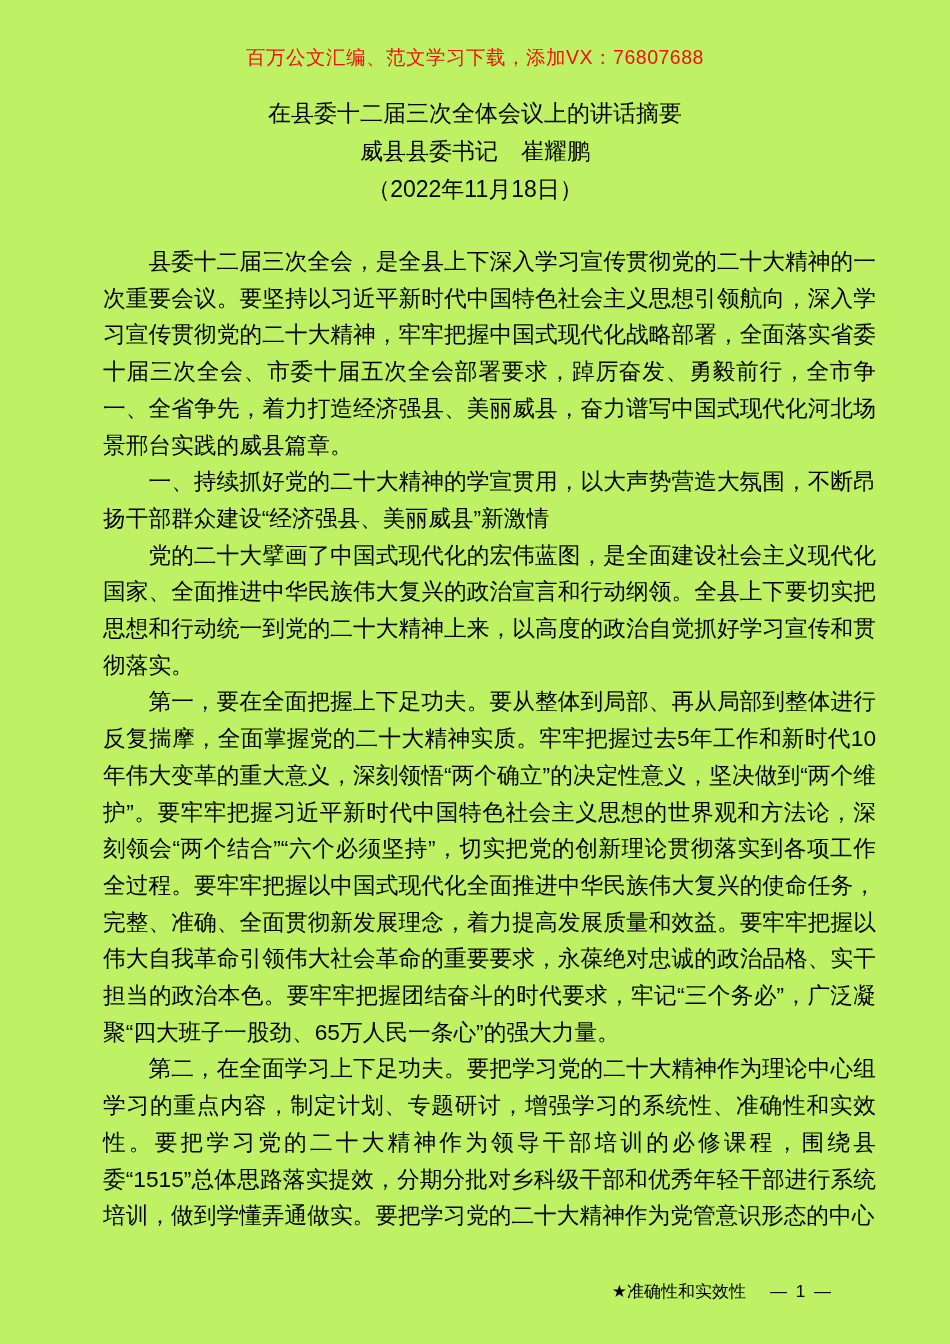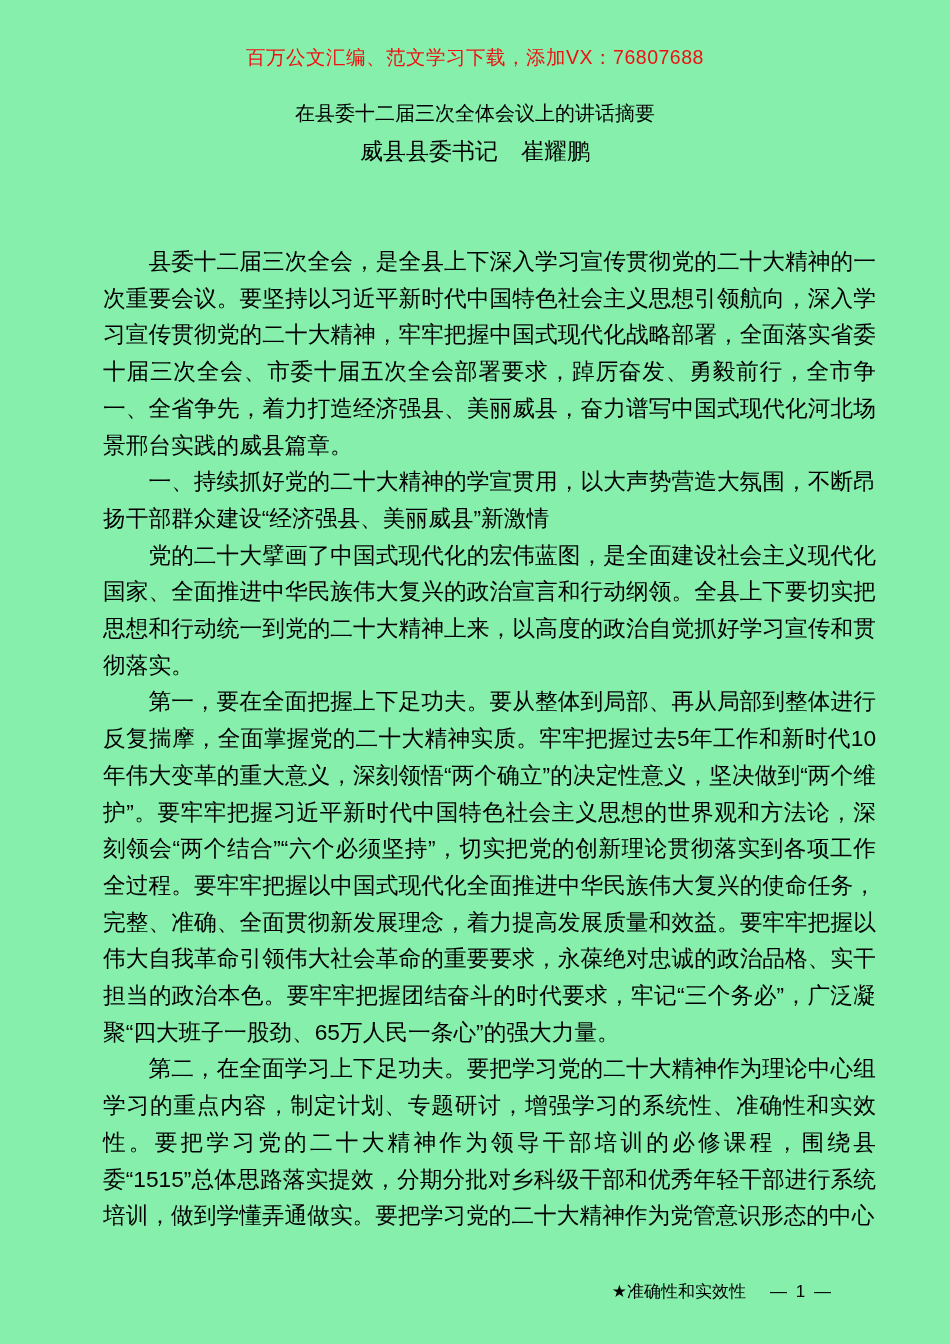--- a/index.html
+++ b/index.html
@@ -7,38 +7,38 @@
     width: 950px; height: 1344px;
     background: #ffffff;
     font-family: "Liberation Sans", "DejaVu Sans", sans-serif;
     color: #000000;
     position: relative;
     overflow: hidden;
   }
   .page {
     width: 950px; height: 1344px;
     position: relative;
-    background: #86efac;
+    background: #bef264;
   }
   .banner {
     padding-top: 45px;
     text-align: center;
     font-size: 19.5px;
     line-height: 25px;
     letter-spacing: 0.5px;
     font-weight: 400;
   }
   .doc-head {
     margin-top: 24px;
     text-align: center;
     font-size: 23px;
     line-height: 38px;
     font-weight: 400;
   }
-  .doc-head .title-line { font-size: 20px; }
+  .doc-head .title-line { font-size: 23px; }
   .doc-body {
     position: absolute;
     left: 87px;
     top: 243px;
     width: 773px;
     font-size: 22.7px;
     line-height: 36.7px;
     text-align: justify;
     text-justify: inter-ideograph;
     margin-left: 16px;
@@ -64,20 +64,21 @@
 </head>
 <body>
 
 <div class="page">
 
   <div class="banner" style="color: rgb(238, 17, 17);">百万公文汇编、范文学习下载，添加VX：76807688</div>
 
   <div class="doc-head">
     <div class="title-line">在县委十二届三次全体会议上的讲话摘要</div>
     <div class="author-line">威县县委书记　崔耀鹏</div>
+    <div class="date-line">（2022年11月18日）</div>
   </div>
 
   <div class="doc-body">
       <p class="normal">县委十二届三次全会，是全县上下深入学习宣传贯彻党的二十大精神的一次重要会议。要坚持以习近平新时代中国特色社会主义思想引领航向，深入学习宣传贯彻党的二十大精神，牢牢把握中国式现代化战略部署，全面落实省委十届三次全会、市委十届五次全会部署要求，踔厉奋发、勇毅前行，全市争一、全省争先，着力打造经济强县、美丽威县，奋力谱写中国式现代化河北场景邢台实践的威县篇章。</p>
       <p class="heading">一、持续抓好党的二十大精神的学宣贯用，以大声势营造大氛围，不断昂扬干部群众建设“经济强县、美丽威县”新激情</p>
       <p class="normal">党的二十大擘画了中国式现代化的宏伟蓝图，是全面建设社会主义现代化国家、全面推进中华民族伟大复兴的政治宣言和行动纲领。全县上下要切实把思想和行动统一到党的二十大精神上来，以高度的政治自觉抓好学习宣传和贯彻落实。</p>
       <p class="normal"><b>第一，要在全面把握上下足功夫。</b>要从整体到局部、再从局部到整体进行反复揣摩，全面掌握党的二十大精神实质。牢牢把握过去5年工作和新时代10年伟大变革的重大意义，深刻领悟“两个确立”的决定性意义，坚决做到“两个维护”。要牢牢把握习近平新时代中国特色社会主义思想的世界观和方法论，深刻领会“两个结合”“六个必须坚持”，切实把党的创新理论贯彻落实到各项工作全过程。要牢牢把握以中国式现代化全面推进中华民族伟大复兴的使命任务，完整、准确、全面贯彻新发展理念，着力提高发展质量和效益。要牢牢把握以伟大自我革命引领伟大社会革命的重要要求，永葆绝对忠诚的政治品格、实干担当的政治本色。要牢牢把握团结奋斗的时代要求，牢记“三个务必”，广泛凝聚“四大班子一股劲、65万人民一条心”的强大力量。</p>
       <p class="normal"><b>第二，在全面学习上下足功夫。</b>要把学习党的二十大精神作为理论中心组学习的重点内容，制定计划、专题研讨，增强学习的系统性、准确性和实效性。要把学习党的二十大精神作为领导干部培训的必修课程，围绕县委“1515”总体思路落实提效，分期分批对乡科级干部和优秀年轻干部进行系统培训，做到学懂弄通做实。要把学习党的二十大精神作为党管意识形态的中心</p>
     </div>
 

